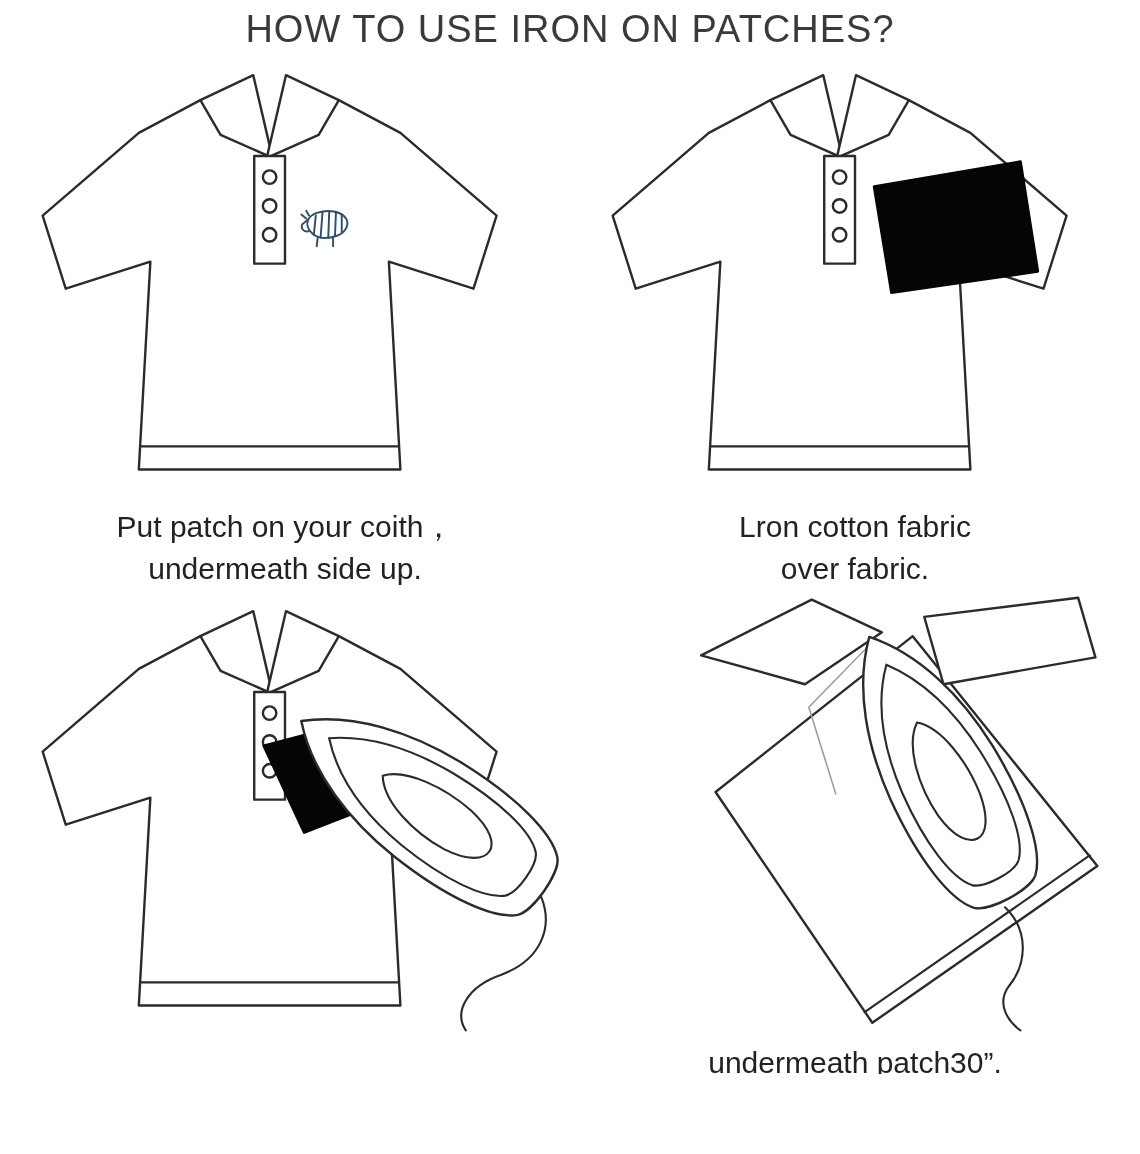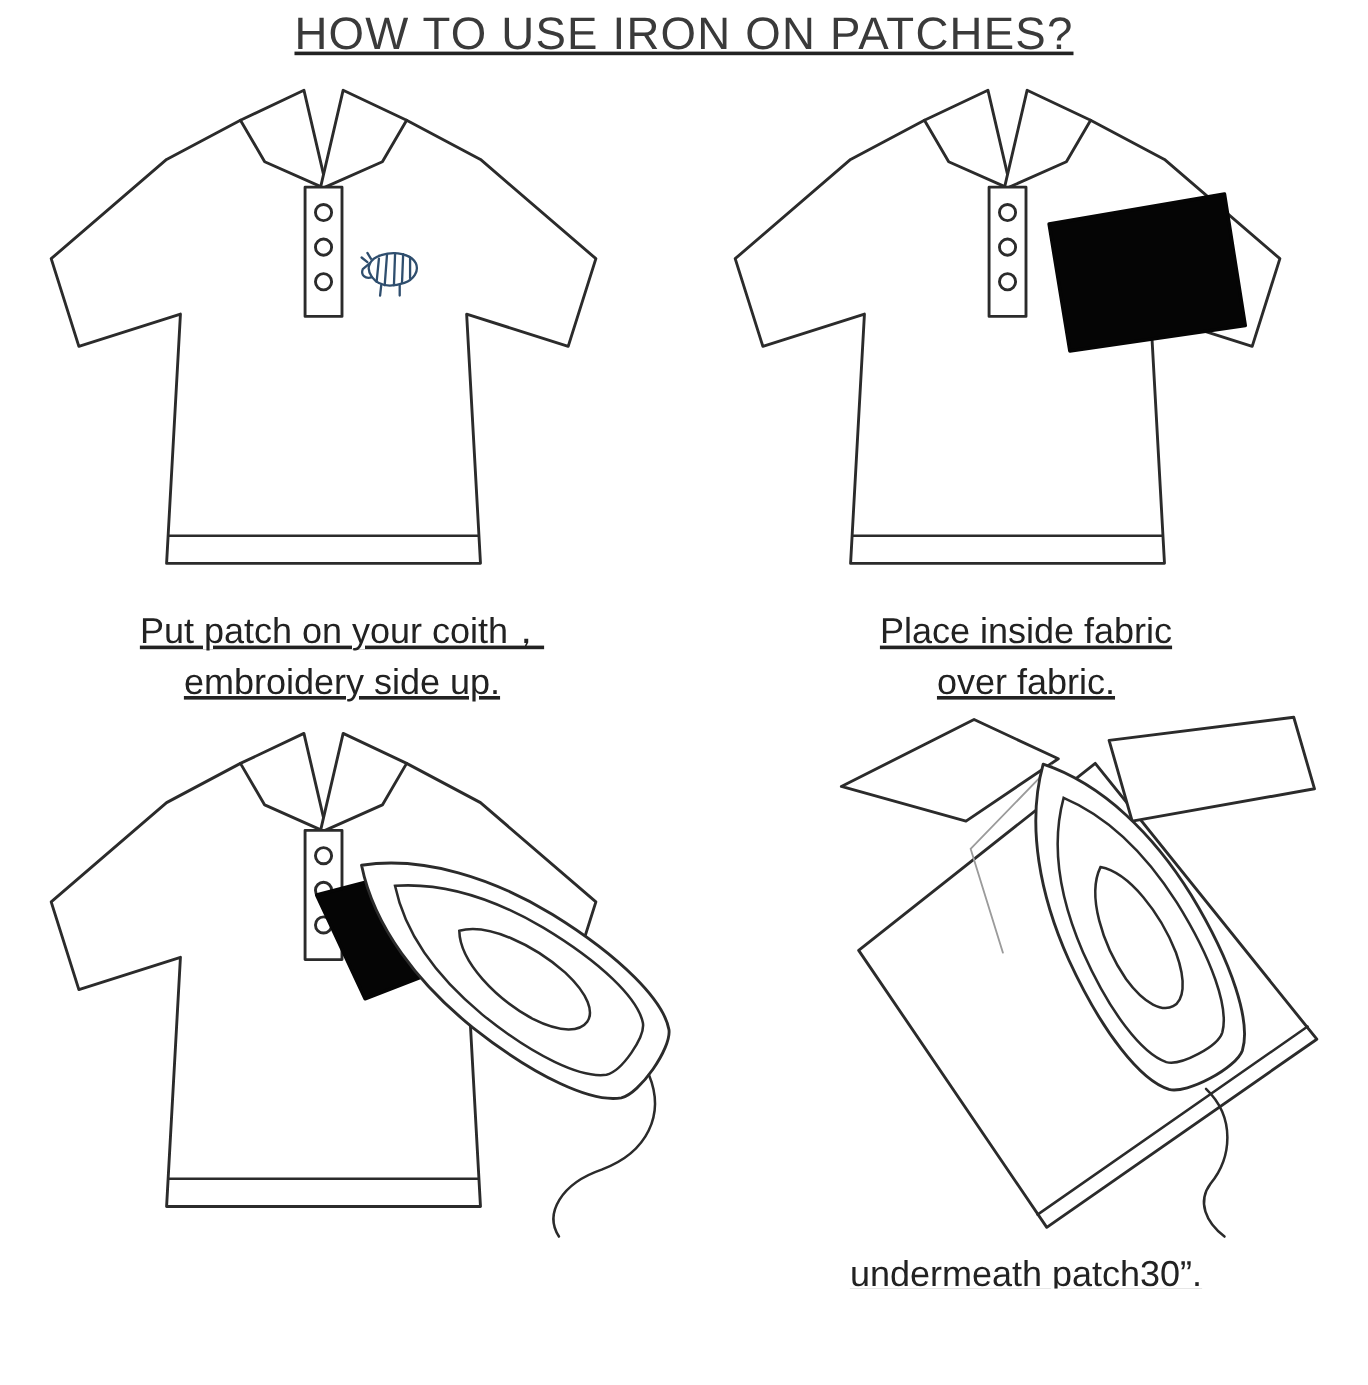--- a/index.html
+++ b/index.html
@@ -14,21 +14,20 @@
     margin:0;
     background:#ffffff;
     font-family:"Liberation Sans", sans-serif;
     color:var(--text);
   }
   .page{
     width:1140px;
     height:1074px;
     background:#ffffff;
     overflow:hidden;
-    text-decoration:underline;
   }
   .page-title{
     text-align:center;
     font-size:38px;
     font-weight:400;
     letter-spacing:1px;
     color:#3a3a3a;
     margin:6px 0 0 0;
     line-height:1.25;
   }
@@ -125,31 +124,31 @@
         <use href="#polo-shirt-shape"></use>
         <g transform="translate(296,162)">
           <path class="patch" fill="#ffffff" d="M10 22 C4 14 8 6 18 3 C30 -1 44 2 48 10 C51 17 46 24 38 27 C26 31 16 30 10 22 Z"></path>
           <path class="patch" d="M16 6 L14 26 M23 2.5 L21 29 M30 1.5 L29 29 M37 2 L36 27 M43 5 L43 23"></path>
           <path class="patch" d="M10 22 C4 24 0 20 2 15 L8 10"></path>
           <path class="patch" d="M18 29 L17 38 M34 29 L34 38 M6 1 L9 6 M1 5 L6 9"></path>
         </g>
       </svg>
       <figcaption>
         <div>Put patch on your coith，</div>
-        <div>embroidery side up.</div>
+        <div>undermeath side up.</div>
       </figcaption>
     </figure>
 
     <figure class="step">
       <svg class="panel" viewBox="0 0 560 470">
         <use href="#polo-shirt-shape"></use>
         <path class="fabric" d="M 300 138 L 452 112 L 470 226 L 318 248 Z"></path>
       </svg>
       <figcaption>
-        <div>Place inside fabric</div>
+        <div>Lron cotton fabric</div>
         <div>over fabric.</div>
       </figcaption>
     </figure>
 
     <figure class="step">
       <svg class="panel" viewBox="0 0 560 470">
         <use href="#polo-shirt-shape"></use>
         <path class="fabric" d="M 258 162 L 342 140 L 362 228 L 300 252 Z"></path>
         <use href="#iron-shape" transform="translate(428,228) rotate(-145)"></use>
         <path class="thin" d="M 546 318 C 560 352 545 385 505 400 C 470 412 455 438 468 458"></path>

